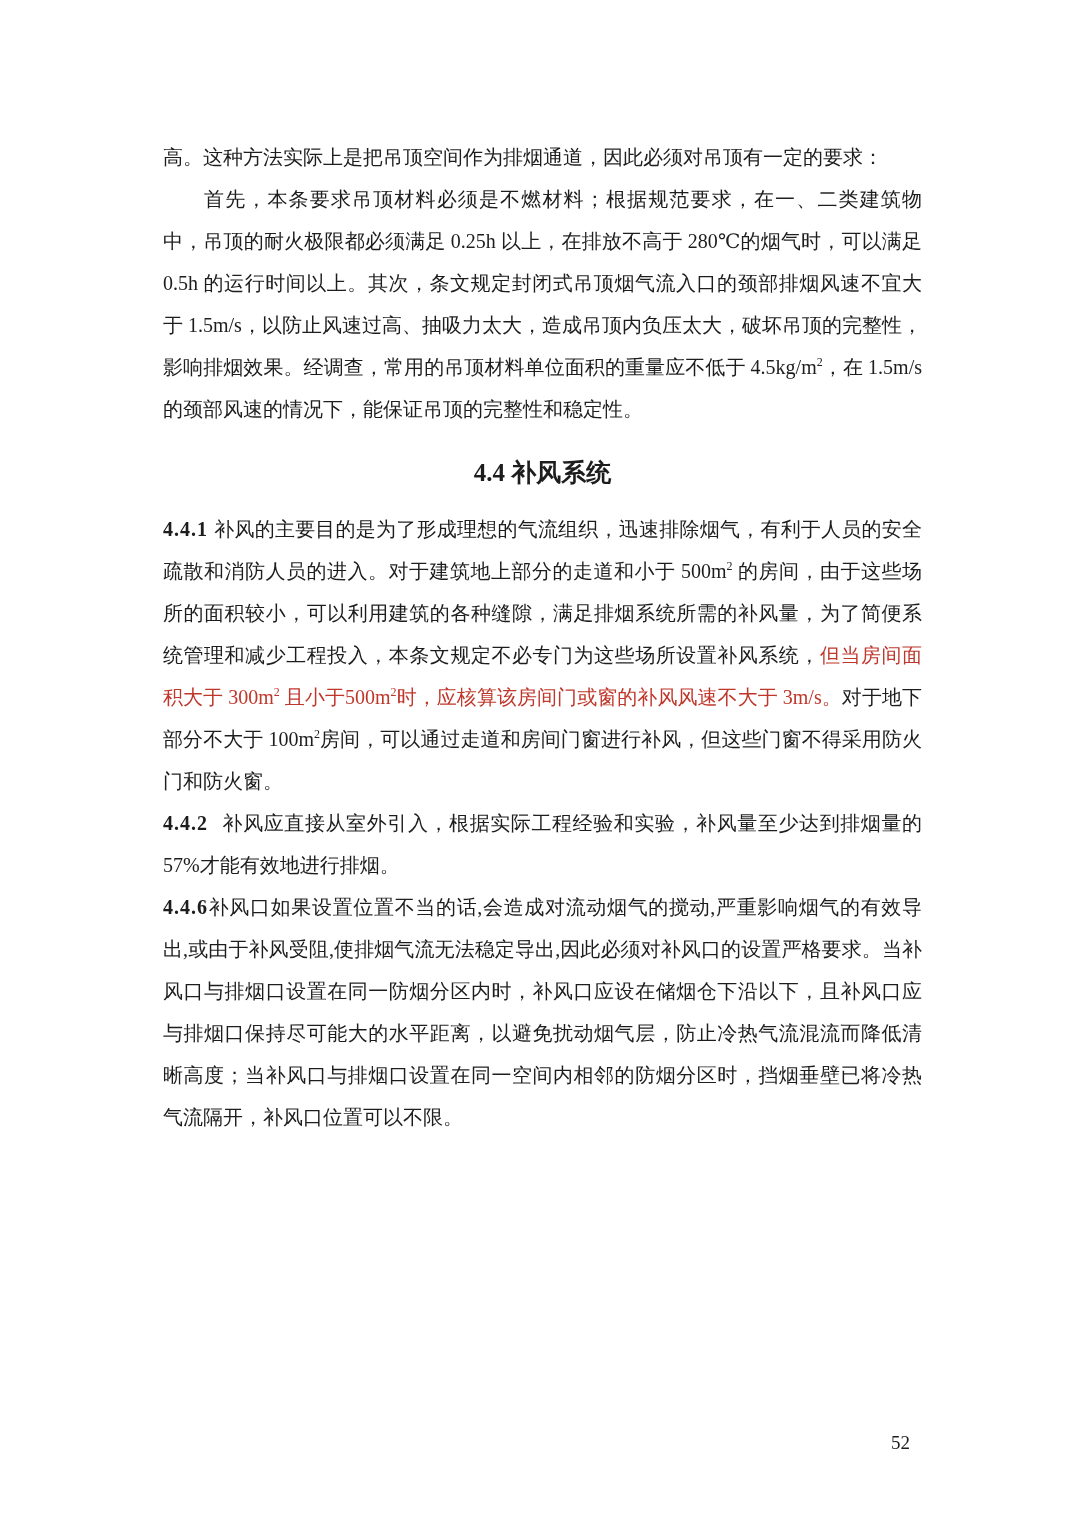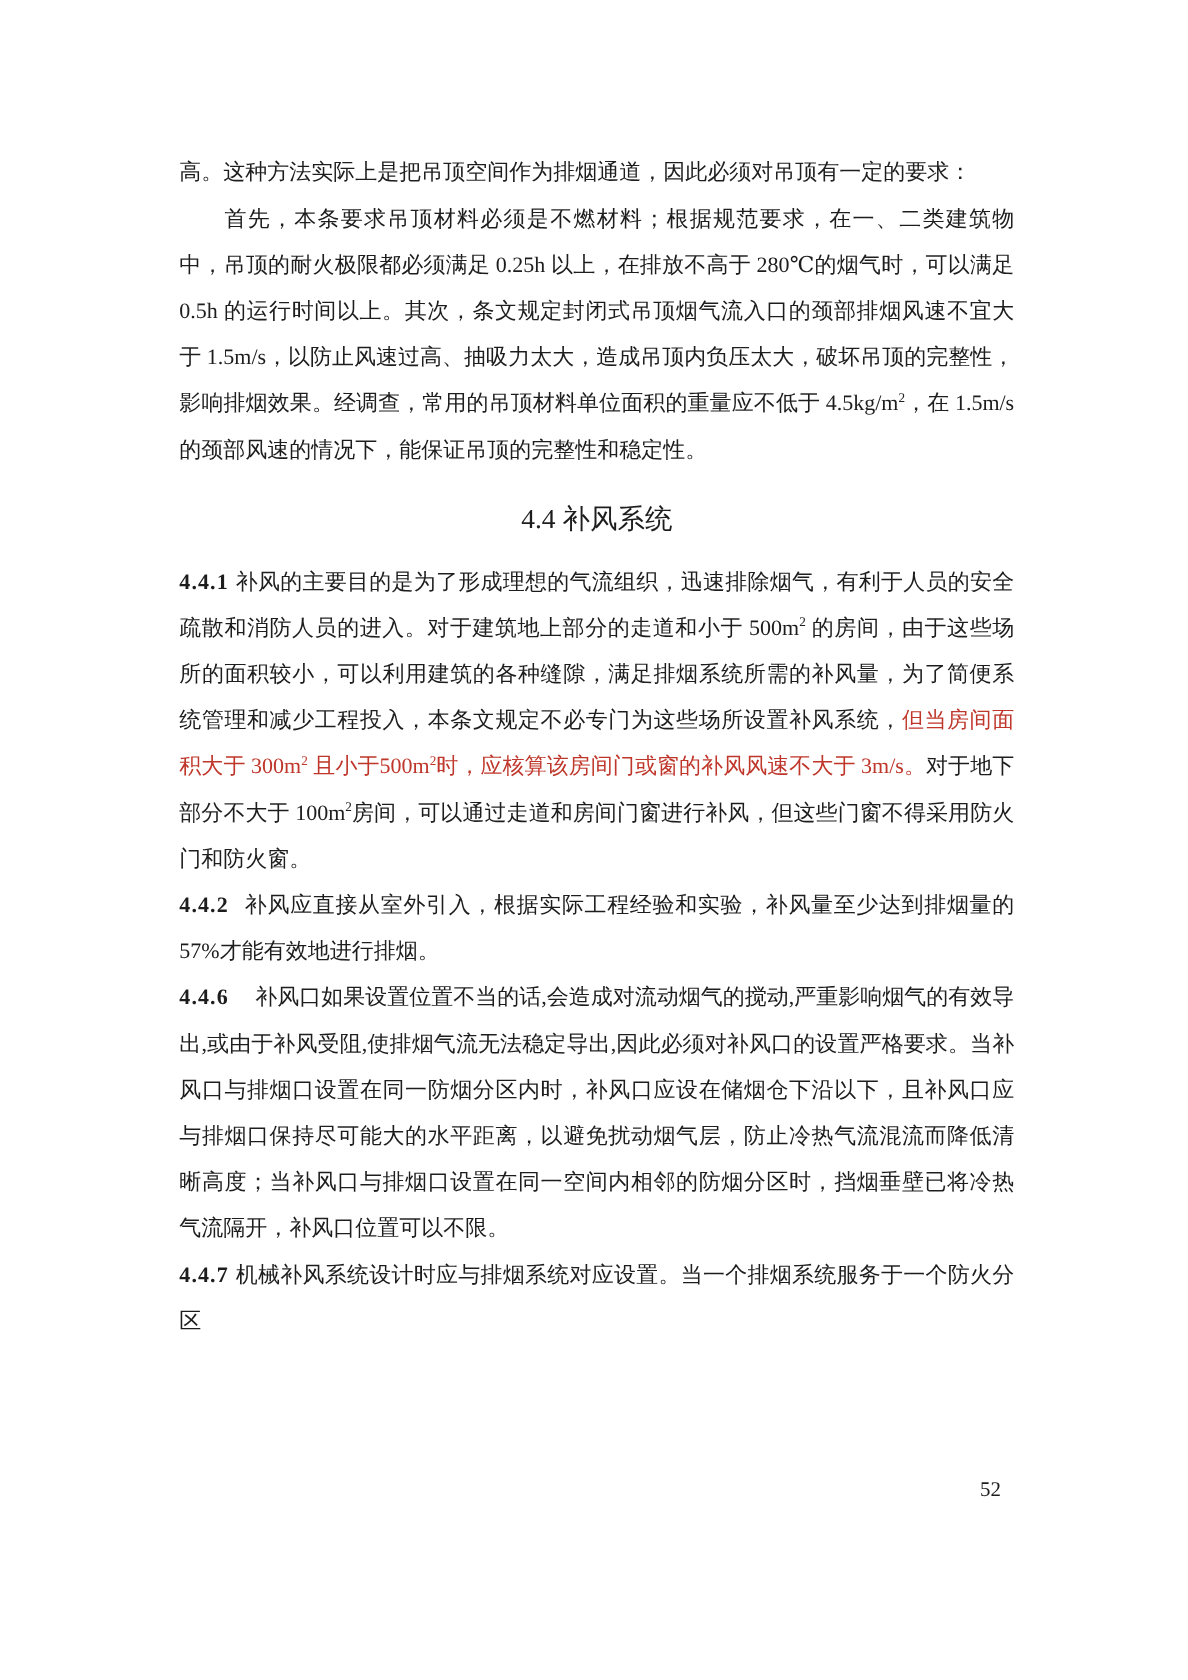--- a/index.html
+++ b/index.html
@@ -12,35 +12,35 @@
     font-family:"Liberation Serif","DejaVu Serif",serif;
     color:#1d1d1d;
     font-size:20px;
     line-height:42px;
     text-align:justify;
   }
   p { margin:0; padding:0; }
   p.indent { text-indent:2.05em; }
   .heading {
     text-align:center;
-    font-weight:normal;
+    font-weight:bold;
     font-size:25px;
     line-height:46px;
     margin:20px 0 12px 0;
     font-family:"Liberation Serif","DejaVu Serif",serif;
   }
   .num { font-weight:bold; letter-spacing:1px; }
   .num.sp-s  { margin-right:6px; }
   .num.sp-m  { margin-right:14px; }
-  .num.sp-l  { margin-right:24px; }
+  .num.sp-l  { }
   sup { font-size:12px; line-height:0; vertical-align:super; }
   .red { color:#bf362a; }
   .page-number {
     position:absolute;
-    top:1340px;
+    top:1428px;
     right:170px;
     font-size:19px;
     line-height:30px;
     text-align:center;
   }
 </style>
 </head>
 <body>
 
 <div class="page">
@@ -62,19 +62,16 @@
   <p>
     <span class="num sp-m">4.4.2</span><span>补风应直接从室外引入，根据实际工程经验和实验，补风量至少达到排烟量的 57%才能有效地进行排烟。</span>
   </p>
 
 
 
   <p>
     <span class="num sp-l">4.4.6</span><span>补风口如果设置位置不当的话,会造成对流动烟气的搅动,严重影响烟气的有效导出,或由于补风受阻,使排烟气流无法稳定导出,因此必须对补风口的设置严格要求。当补风口与排烟口设置在同一防烟分区内时，补风口应设在储烟仓下沿以下，且补风口应与排烟口保持尽可能大的水平距离，以避免扰动烟气层，防止冷热气流混流而降低清晰高度；当补风口与排烟口设置在同一空间内相邻的防烟分区时，挡烟垂壁已将冷热气流隔开，补风口位置可以不限。</span>
   </p>
 
-  <p>
-    <span class="num sp-s">4.4.7</span><span>机械补风系统设计时应与排烟系统对应设置。当一个排烟系统服务于一个防火分区</span>
-  </p>
 
   <div class="page-number">52</div>
 
 </div>
 
 </body></html>

